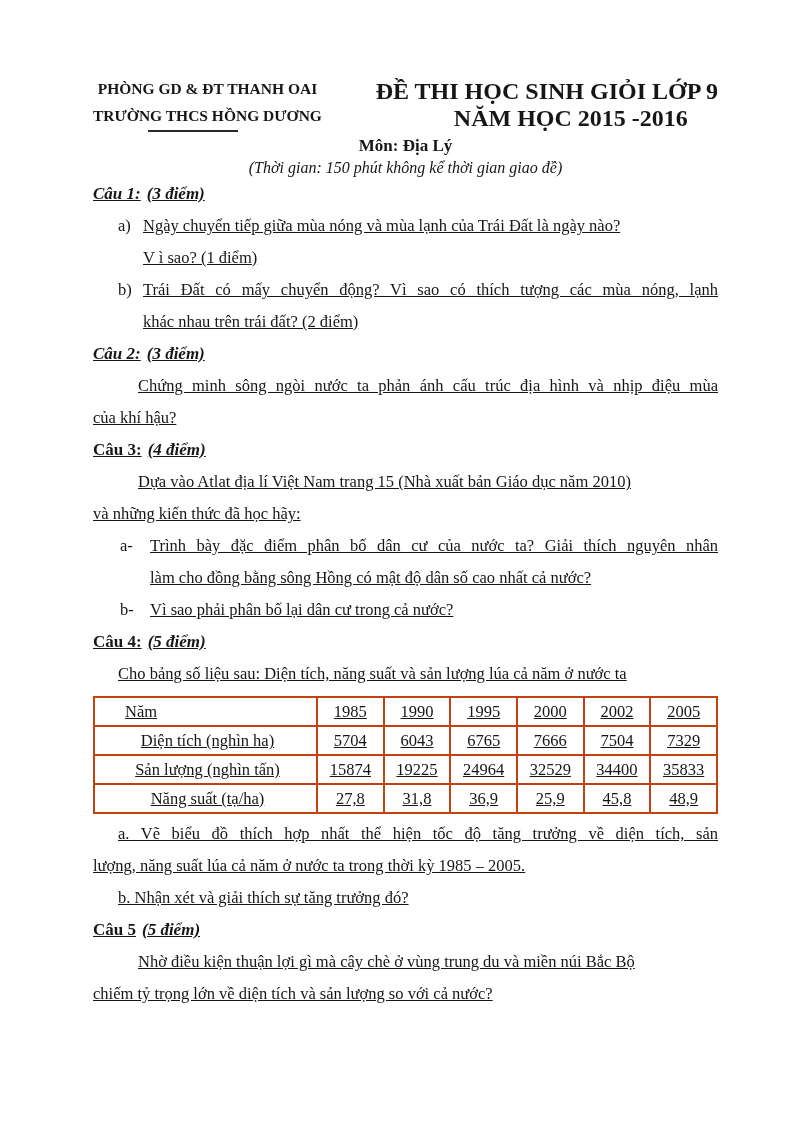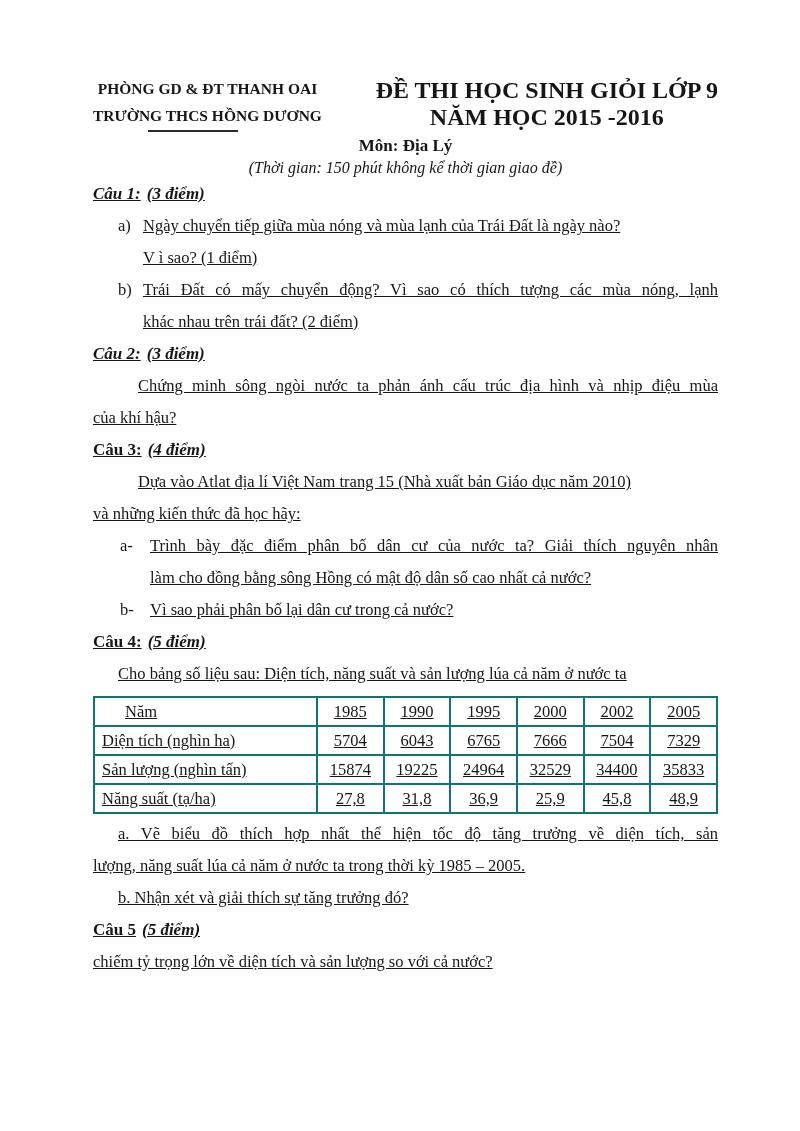--- a/index.html
+++ b/index.html
@@ -4,48 +4,48 @@
 <style>
   html,body { margin:0; padding:0; background:#ffffff; }
   .page {
     width:800px; height:1131px; box-sizing:border-box;
     background:#ffffff; color:#161616;
     font-family:"Liberation Serif", serif;
     padding:75px 82px 0 93px;
     position:relative; overflow:hidden;
   }
   
-  .header { display:flex; justify-content:space-between; align-items:center; }
+  .header { display:flex; justify-content:space-between; align-items:flex-end; }
   .h-left  { text-align:center; font-weight:bold; font-size:15.5px; line-height:27px; white-space:nowrap; }
   .h-right { text-align:center; font-weight:bold; font-size:24px;   line-height:27px; white-space:nowrap; }
-  .h-right .line2 { position:relative; left:0; }
+  .h-right .line2 { position:relative; left:24px; }
   .h-rule { width:90px; border-bottom:2px solid #2a2a2a; height:0; margin:1px 0 0 55px; }
   .subject  { text-align:center; font-weight:bold; font-size:17px; line-height:23px; margin-top:2px; }
   .duration { text-align:center; font-style:italic; font-size:16px; line-height:21px; }
   
   .content { font-size:16.5px; line-height:32px;text-decoration:underline; }
   .qheading { font-weight:bold; font-size:17px; }
   .qheading .lbl { margin-right:6px; }
   .qheading .italic, .qheading .pts { font-style:italic; }
   .line { text-align:justify; }
   .fill { text-align:justify; text-align-last:justify; }
   .indent45 { padding-left:45px; }
   .indent25 { padding-left:25px; }
   .hang { position:relative; }
   .hang-q1 { padding-left:50px; }
   .hang-q1 > .marker { position:absolute; left:25px; top:0; }
   .hang-q3 { padding-left:57px; }
   .hang-q3 > .marker { position:absolute; left:27px; top:0; }
   
   table.data { border-collapse:collapse; width:100%; font-size:16.5px; margin:6px 0 4px 0; }
   table.data td {
-    border:2px solid #0f766e; height:27px; line-height:25px;
+    border:2px solid #c2410c; height:27px; line-height:25px;
     padding:0 3px; text-align:center;
   }
-  table.data td.rowlabel { text-align:left; padding-left:7px; width:188px; }
+  table.data td.rowlabel { text-align:center; padding-left:7px; width:188px; }
   table.data td.firsthead { text-align:left; padding-left:30px; }
   
   .footer-end { text-align:center; font-size:18px; line-height:28px; margin-top:26px; }
 </style>
 </head>
 <body>
 
 <div class="page">
 
   <div class="header">
@@ -153,19 +153,20 @@
     <div>
       <div class="line fill indent25">a. Vẽ biểu đồ thích hợp nhất thể hiện tốc độ tăng trưởng về diện tích, sản</div>
       <div class="line">lượng, năng suất lúa cả năm ở nước ta trong thời kỳ 1985 – 2005.</div>
     </div>
     <div class="line indent25">b. Nhận xét và giải thích sự tăng trưởng đó?</div>
 
     <div class="qheading">
       <span class="lbl">Câu 5</span><span class="pts">(5 điểm)</span>
     </div>
     <div>
+      <div class="line indent45">Nhờ điều kiện thuận lợi gì mà cây chè ở vùng trung du và miền núi Bắc Bộ</div>
       <div class="line">chiếm tỷ trọng lớn về diện tích và sản lượng so với cả nước?</div>
     </div>
 
   </div>
 
 
 </div>
 
 </body></html>

